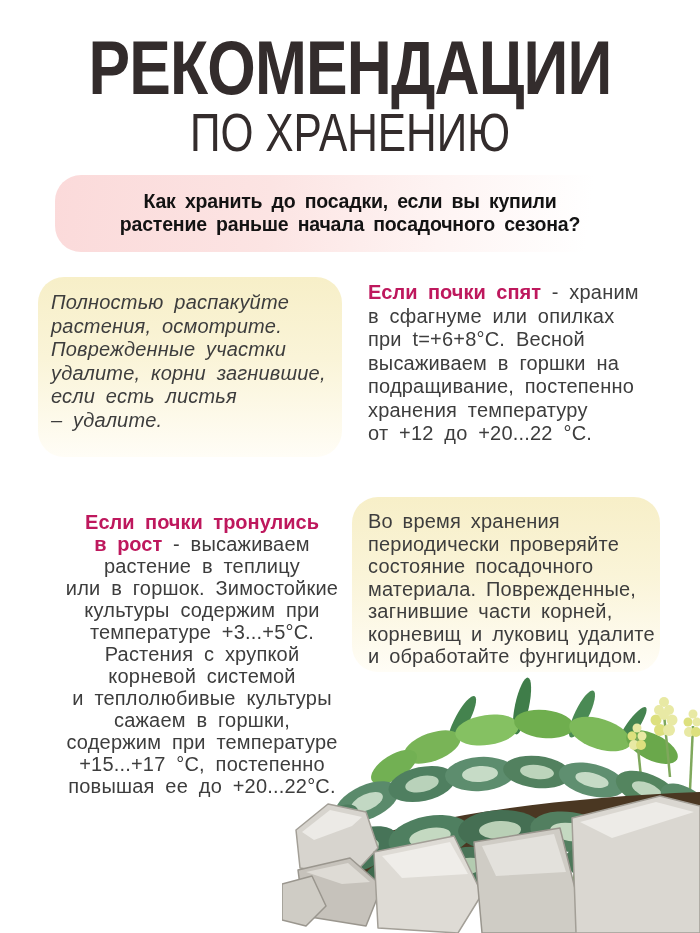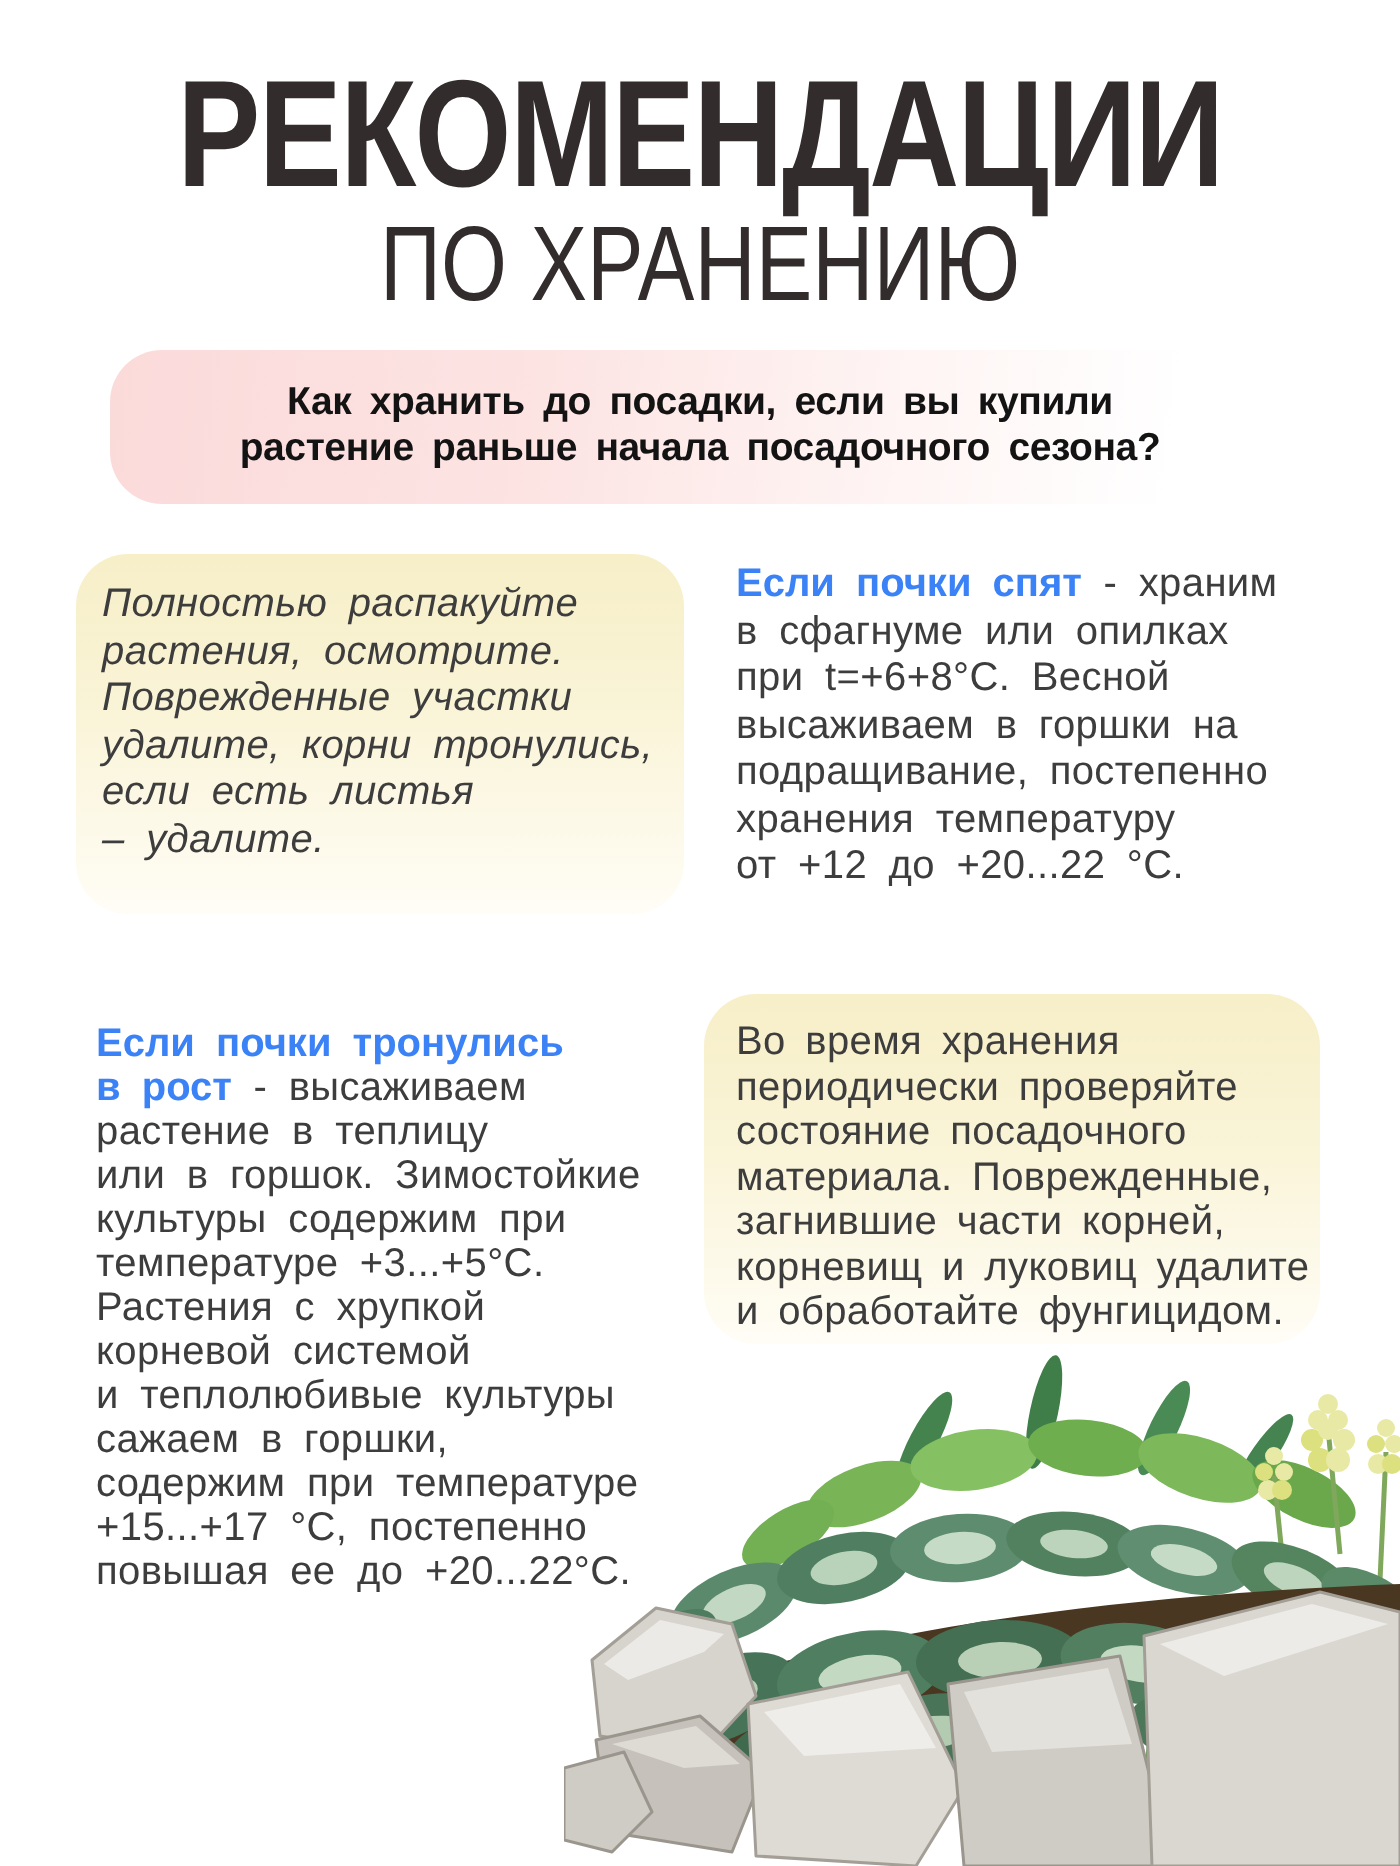--- a/index.html
+++ b/index.html
@@ -37,43 +37,43 @@
   }
   .card-tl { left:38px;  top:277px; width:304px; height:180px; padding:14px 0 0 13px;
              font-size:20px; line-height:23.5px; word-spacing:5px; letter-spacing:0.2px;font-style:italic; }
   .card-br { left:352px; top:497px; width:308px; height:175px; padding:13px 0 0 16px;
              font-size:20px; line-height:22.5px; word-spacing:4px; letter-spacing:0.2px; }
   .textblock {
     position:absolute; color:#3d3d3d; white-space:nowrap;
     font-size:20px; word-spacing:5px; letter-spacing:0.2px;
   }
   .tb-tr { left:368px; top:281px; width:302px; line-height:23.5px; }
-  .tb-bl { left:48px;  top:511px; width:308px; line-height:22px; }
-  .tline b { font-weight:700; color:#3b82f6; letter-spacing:0; }
+  .tb-bl { left:48px;  top:511px; width:308px; line-height:22px;text-align:center; }
+  .tline b { font-weight:700; color:#be185d; letter-spacing:0; }
   .photo { position:absolute; left:282px; top:652px; width:418px; height:281px; }
   .photo svg { display:block; }
 </style>
 </head>
 <body>
 
 <div class="canvas">
 
   <h1 class="title">РЕКОМЕНДАЦИИ</h1>
   <div class="subtitle">ПО ХРАНЕНИЮ</div>
 
   <div class="question">
       <div class="tline"><span>Как хранить до посадки, если вы купили</span></div>
       <div class="tline"><span>растение раньше начала посадочного сезона?</span></div>
     </div>
 
   <div class="card card-tl">
       <div class="tline"><span>Полностью распакуйте</span></div>
       <div class="tline"><span>растения, осмотрите.</span></div>
       <div class="tline"><span>Поврежденные участки</span></div>
-      <div class="tline"><span>удалите, корни тронулись,</span></div>
+      <div class="tline"><span>удалите, корни загнившие,</span></div>
       <div class="tline"><span>если есть листья</span></div>
       <div class="tline"><span>– удалите.</span></div>
     </div>
 
   <div class="textblock tb-tr">
       <div class="tline"><b>Если почки спят</b><span> - храним</span></div>
       <div class="tline"><span>в сфагнуме или опилках</span></div>
       <div class="tline"><span>при t=+6+8°C. Весной</span></div>
       <div class="tline"><span>высаживаем в горшки на</span></div>
       <div class="tline"><span>подращивание, постепенно</span></div>

